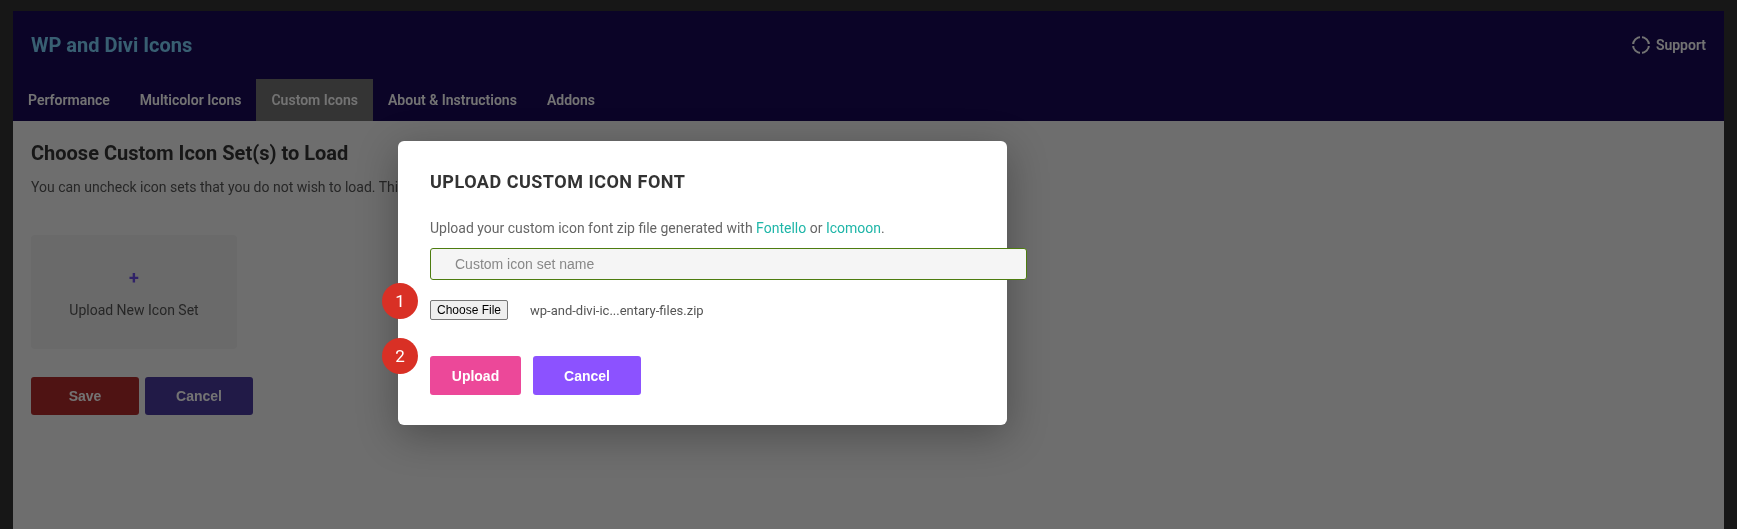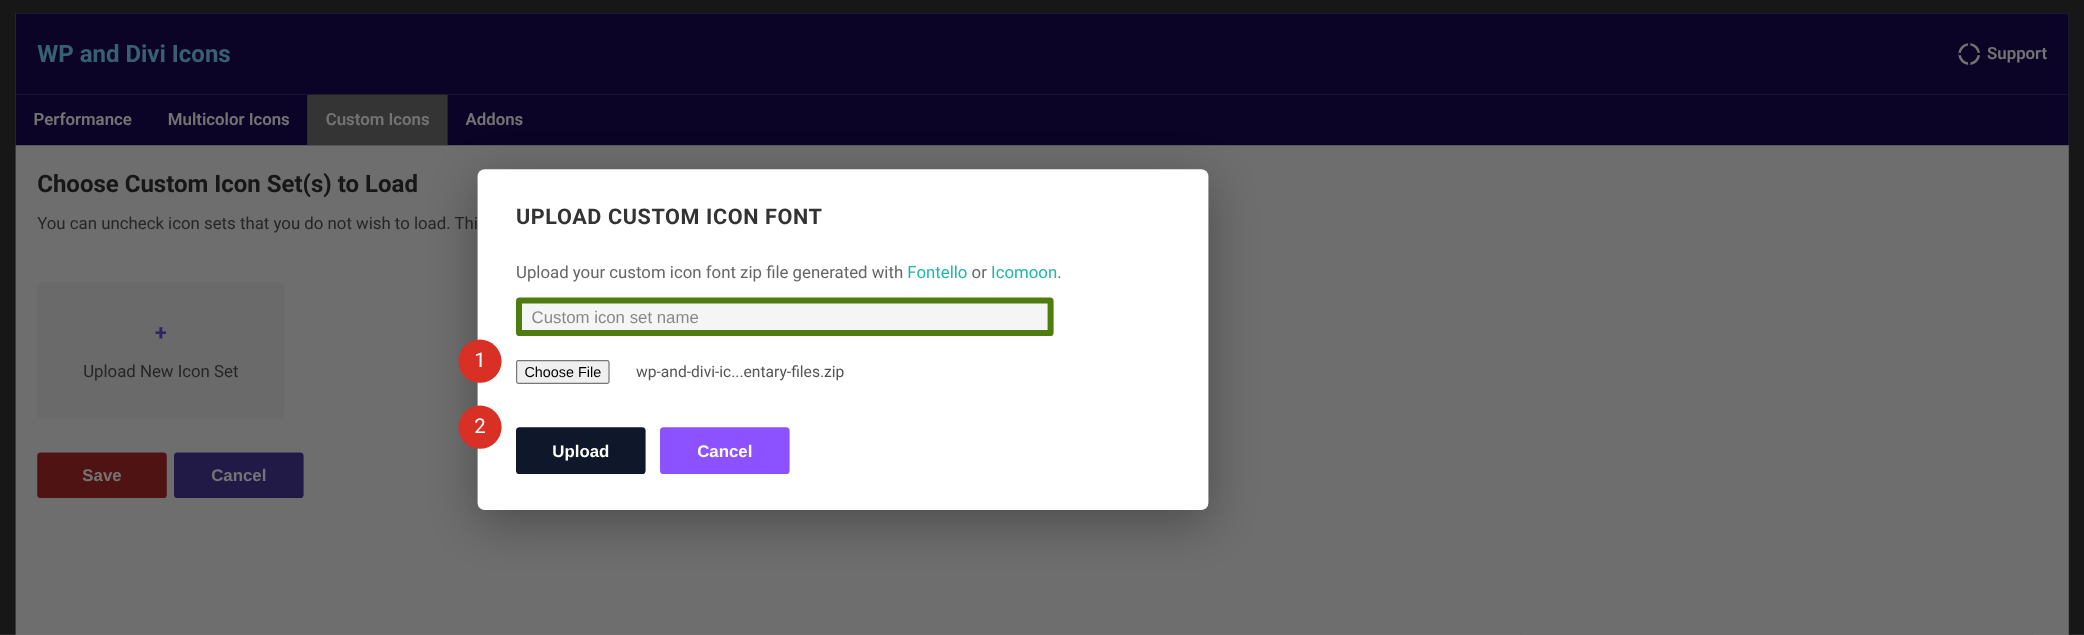--- a/index.html
+++ b/index.html
@@ -154,26 +154,26 @@
 .modal-desc {
   font-size: 14px;
   color: #666;
   margin-bottom: 12px;
 }
 .modal-link {
   color: #1fb6a8;
   text-decoration: none;
 }
 .name-input {
-  width: 448px;
+  width: 597px;
   height: 32px;
-  border: 5px solid #4d7c0f;
+  border: 1px solid #4d7c0f;
   background: #f5f5f5;
   border-radius: 3px;
-  padding: 0 8px;
+  padding: 0 24px;
   font-size: 14px;
   color: #888;
   margin-bottom: 20px;
 }
 .name-input::placeholder { color: #888; }
 .file-row {
   display: flex;
   align-items: center;
   gap: 6px;
   margin-bottom: 36px;
@@ -190,23 +190,23 @@
 .file-name {
   font-size: 13px;
   color: #555;
   margin-left: 16px;
 }
 .modal-buttons {
   display: flex;
   gap: 12px;
 }
 .btn-upload {
-  background: #0f172a;
-  color: #fff;
-  width: 108px;
+  background: #ec4899;
+  color: #fff;
+  width: 91px;
   height: 39px;
 }
 .btn-modal-cancel {
   background: #8c52ff;
   color: #fff;
   width: 108px;
   height: 39px;
 }
 .step-badge {
   position: absolute;
@@ -233,20 +233,21 @@
     <div class="header-title">WP and Divi Icons</div>
     <div class="header-support">
       <span class="lifesaver-icon"></span>
       <span>Support</span>
     </div>
   </div>
   <div class="nav-tabs">
     <div class="nav-tab">Performance</div>
     <div class="nav-tab">Multicolor Icons</div>
     <div class="nav-tab active">Custom Icons</div>
+    <div class="nav-tab">About &amp; Instructions</div>
     <div class="nav-tab">Addons</div>
   </div>
   <div class="content">
     <h2 class="section-title">Choose Custom Icon Set(s) to Load</h2>
     <p class="section-desc">You can uncheck icon sets that you do not wish to load. This ca</p>
     <div class="upload-card">
       <span class="plus">+</span>
       <span class="upload-card-label">Upload New Icon Set</span>
     </div>
     <div class="page-buttons">

